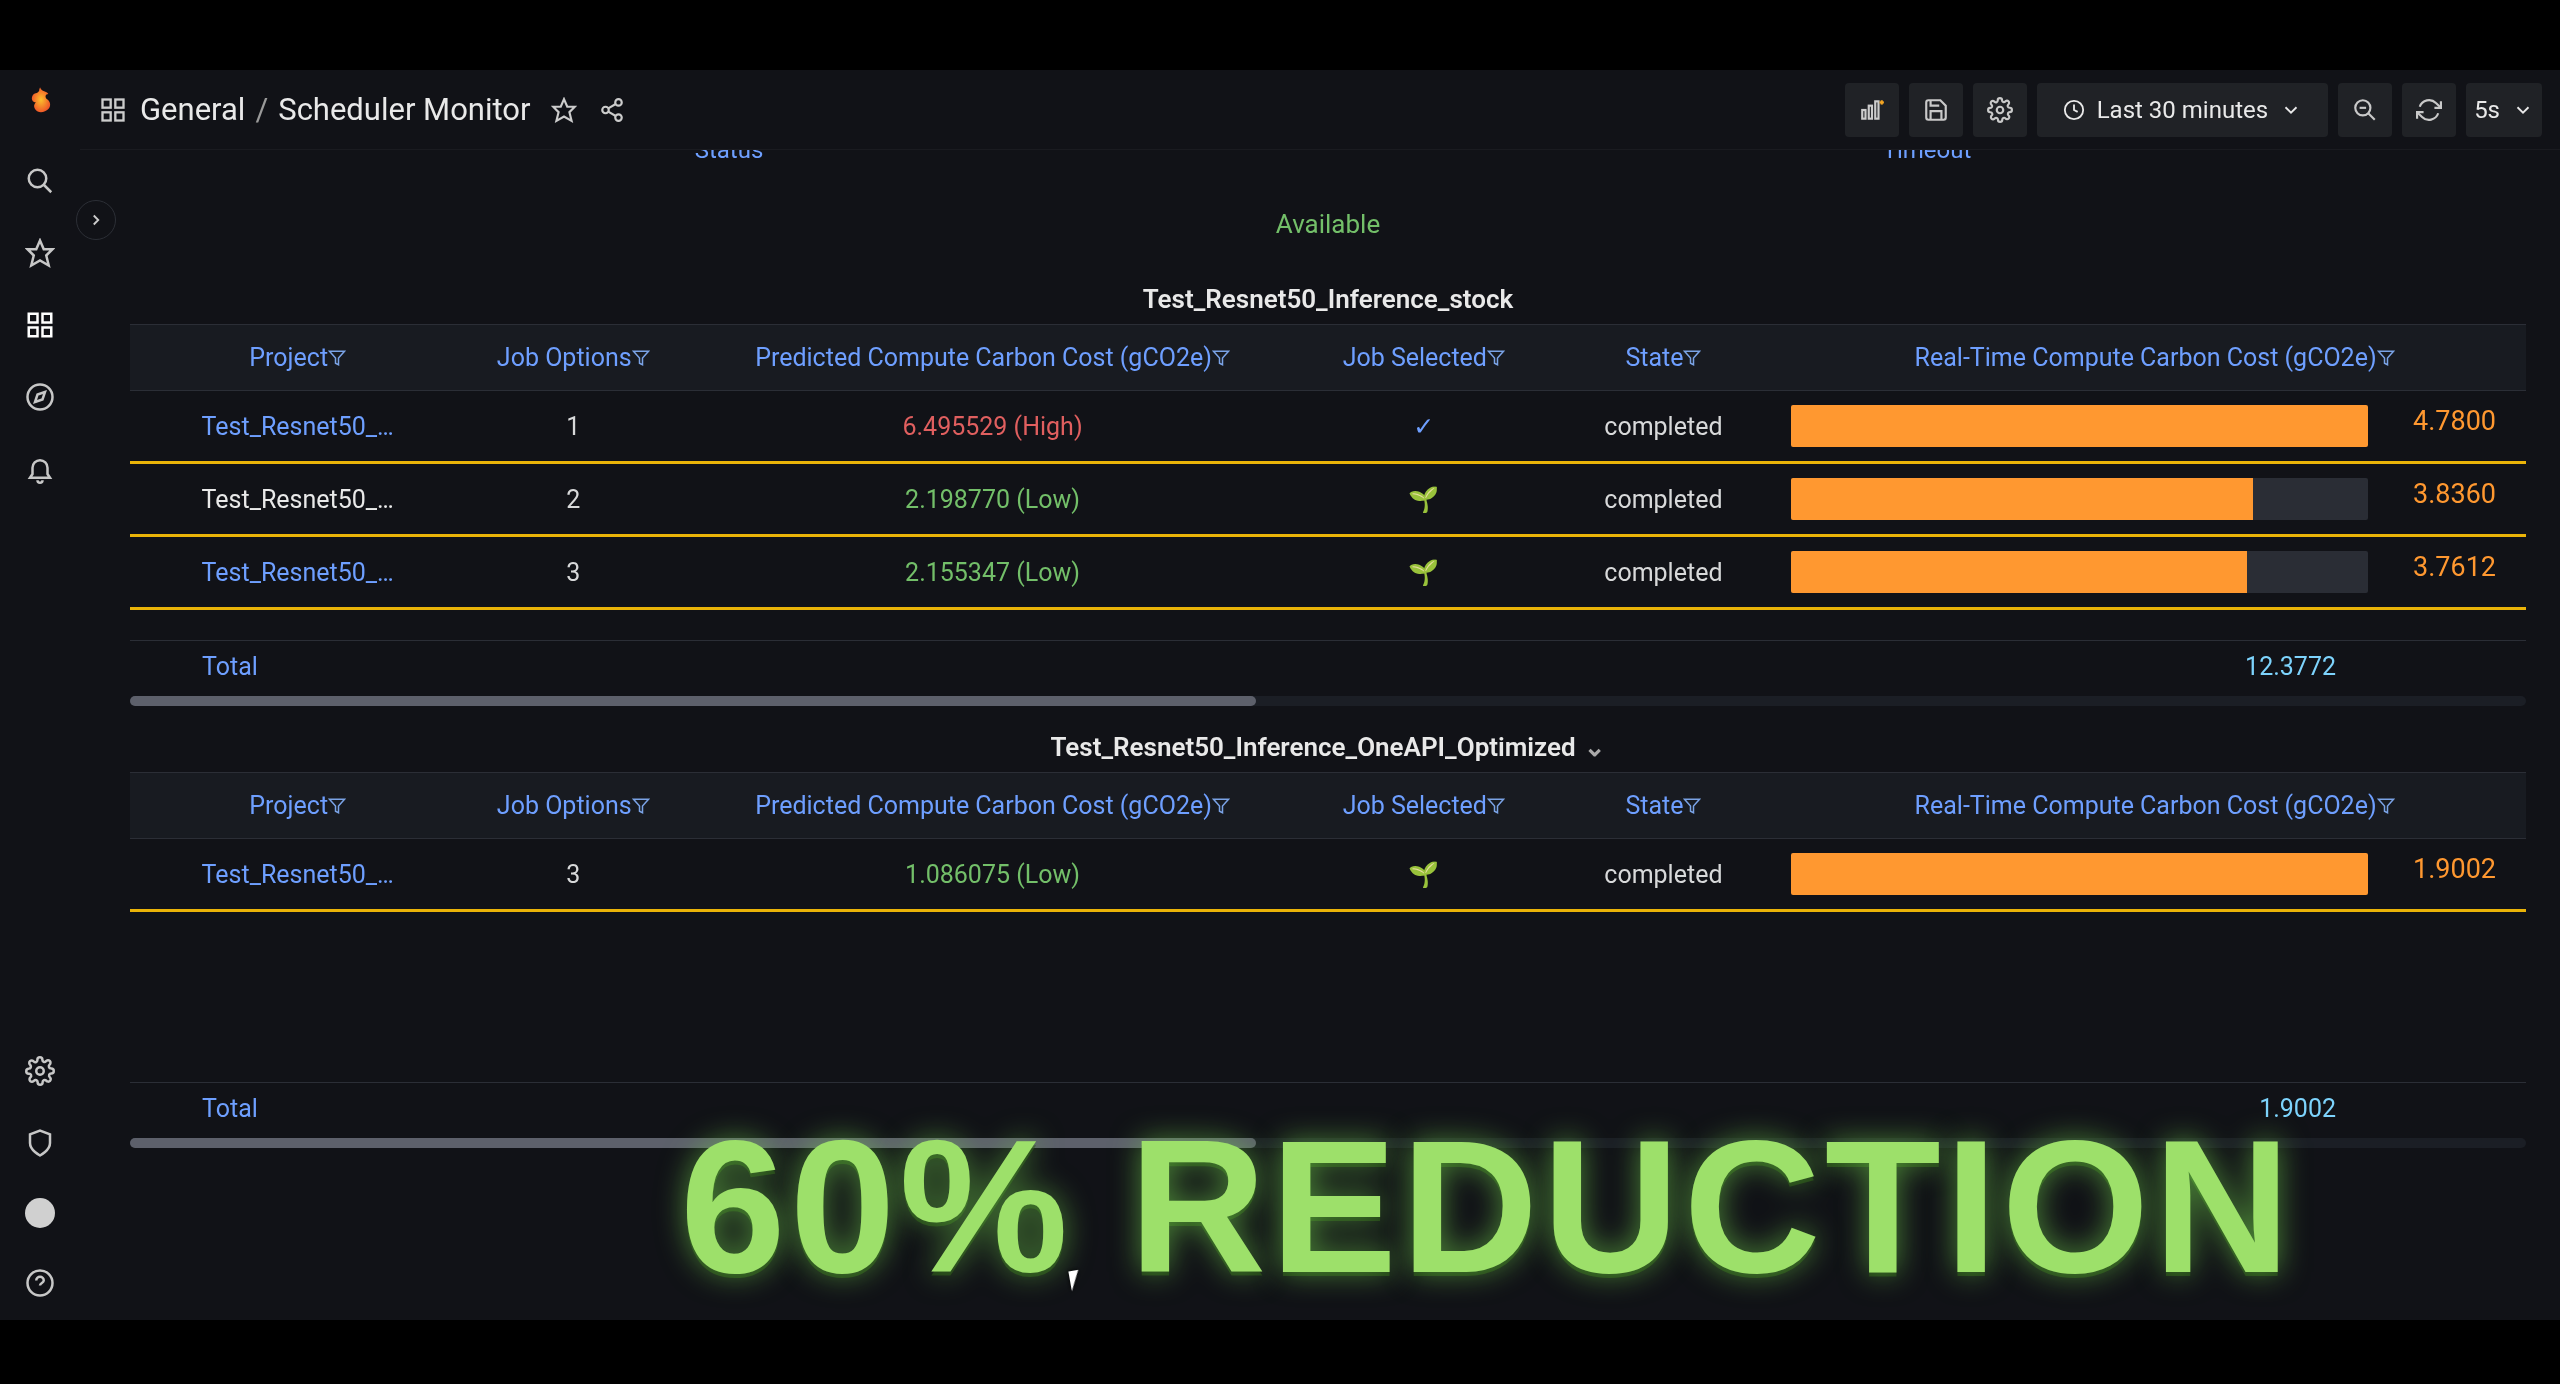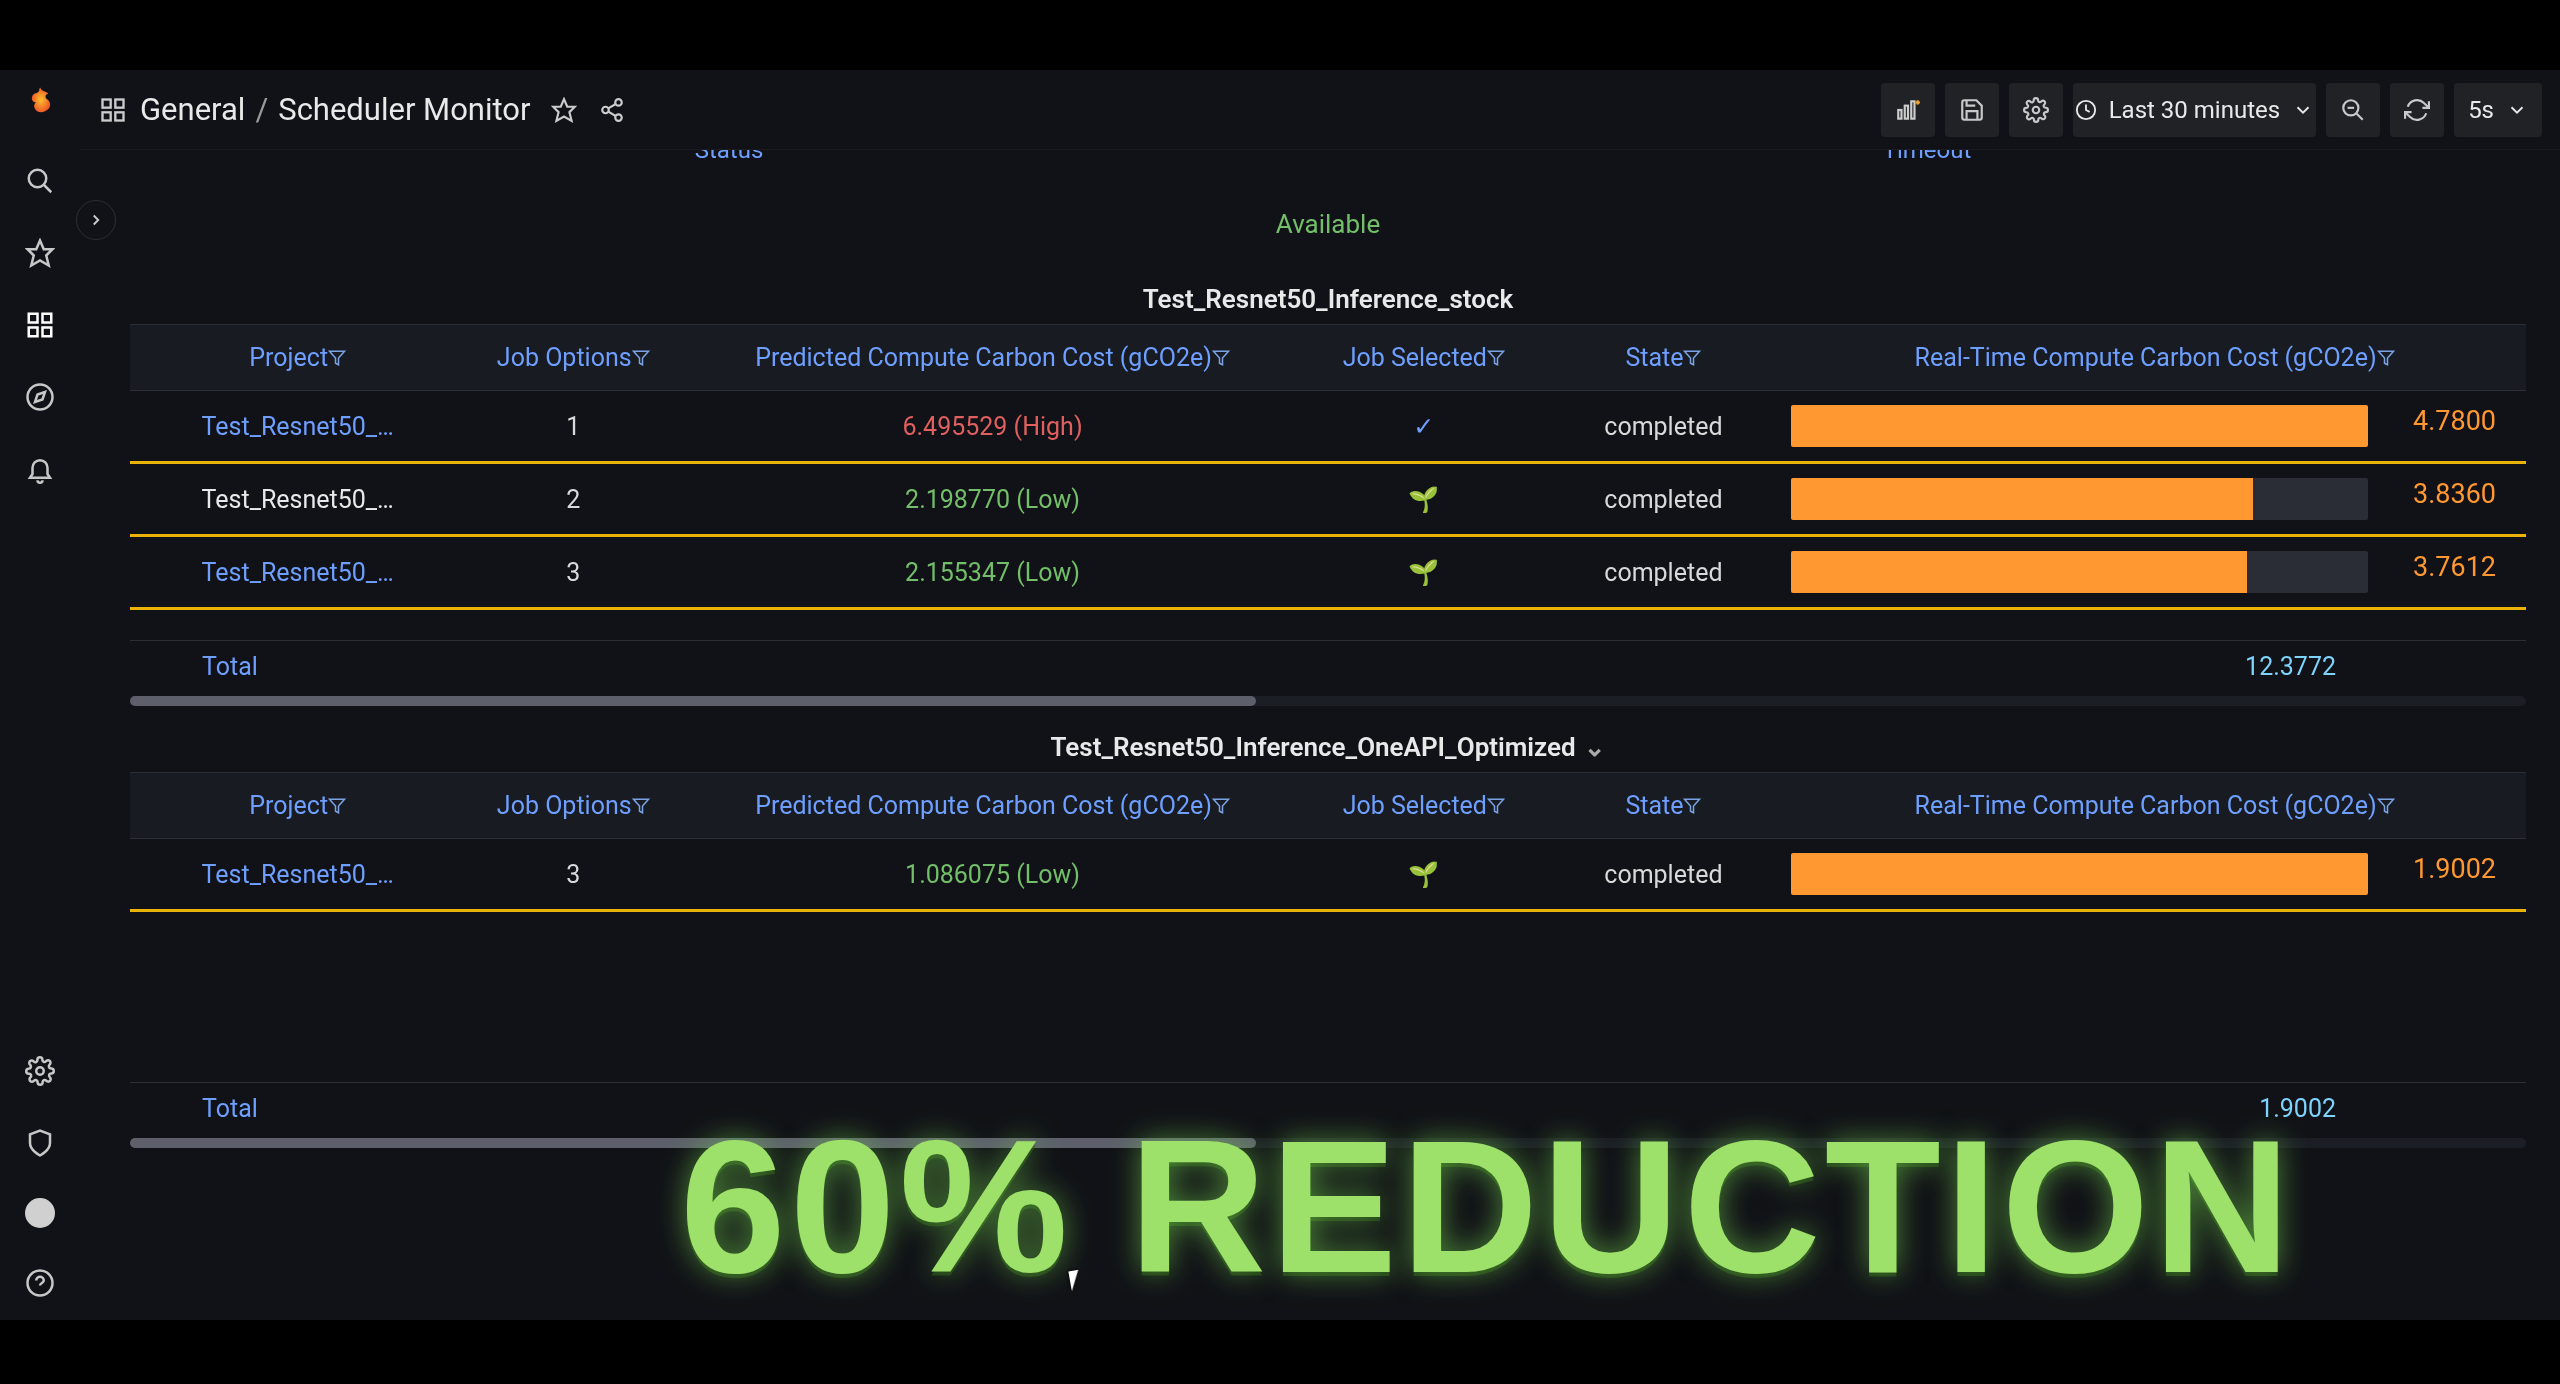--- a/index.html
+++ b/index.html
@@ -76,21 +76,21 @@
   .crumb .seg { white-space:nowrap;}
   .crumb .sep { color:#9a9a9a; }
   .top-btn {
     width:54px; height:54px; border-radius:4px;
     background:#202226; display:flex; align-items:center; justify-content:center;
     margin-left:10px; cursor:pointer; color:#c9c9c9;
   }
   .top-btn svg{width:26px;height:26px;stroke:currentColor;fill:none;stroke-width:2}
   .top-range {
     height:54px; border-radius:4px; background:#202226;
-    display:flex; align-items:center; padding:0 2px; margin-left:10px;
+    display:flex; align-items:center; padding:0 26px; margin-left:10px;
     color:#e9e9e9; font-size:24px; gap:12px; cursor:pointer;
   }
   .top-range svg{width:22px;height:22px;stroke:currentColor;fill:none;stroke-width:2}
   .spacer { flex:1; }
   .star-ico,.share-ico{width:30px;height:30px;margin-left:18px;color:#ccc;cursor:pointer;display:flex;align-items:center;justify-content:center}
   .star-ico svg,.share-ico svg{width:26px;height:26px;stroke:currentColor;fill:none;stroke-width:2}
   .addpanel{color:#ccc}
 
   .content {
     position:absolute;
@@ -335,21 +335,21 @@
             <line x1="7" y1="10" x2="13" y2="10"></line>
           </svg>
         </div>
       <div class="top-btn">
           <svg viewBox="0 0 24 24">
             <polyline points="23 4 23 10 17 10"></polyline>
             <polyline points="1 20 1 14 7 14"></polyline>
             <path d="M3.5 9a9 9 0 0114.9-3.4L23 10M1 14l4.6 4.4A9 9 0 0020.5 15"></path>
           </svg>
         </div>
-      <div class="top-range" style="padding:0 14px">
+      <div class="top-range" style="padding:0 8px">
         <span>5s</span>
         <svg viewBox="0 0 24 24">
             <polyline points="6 9 12 15 18 9"></polyline>
           </svg>
       </div>
     </div>
 
     <div class="content">
 
       <div class="row-header-cut">

